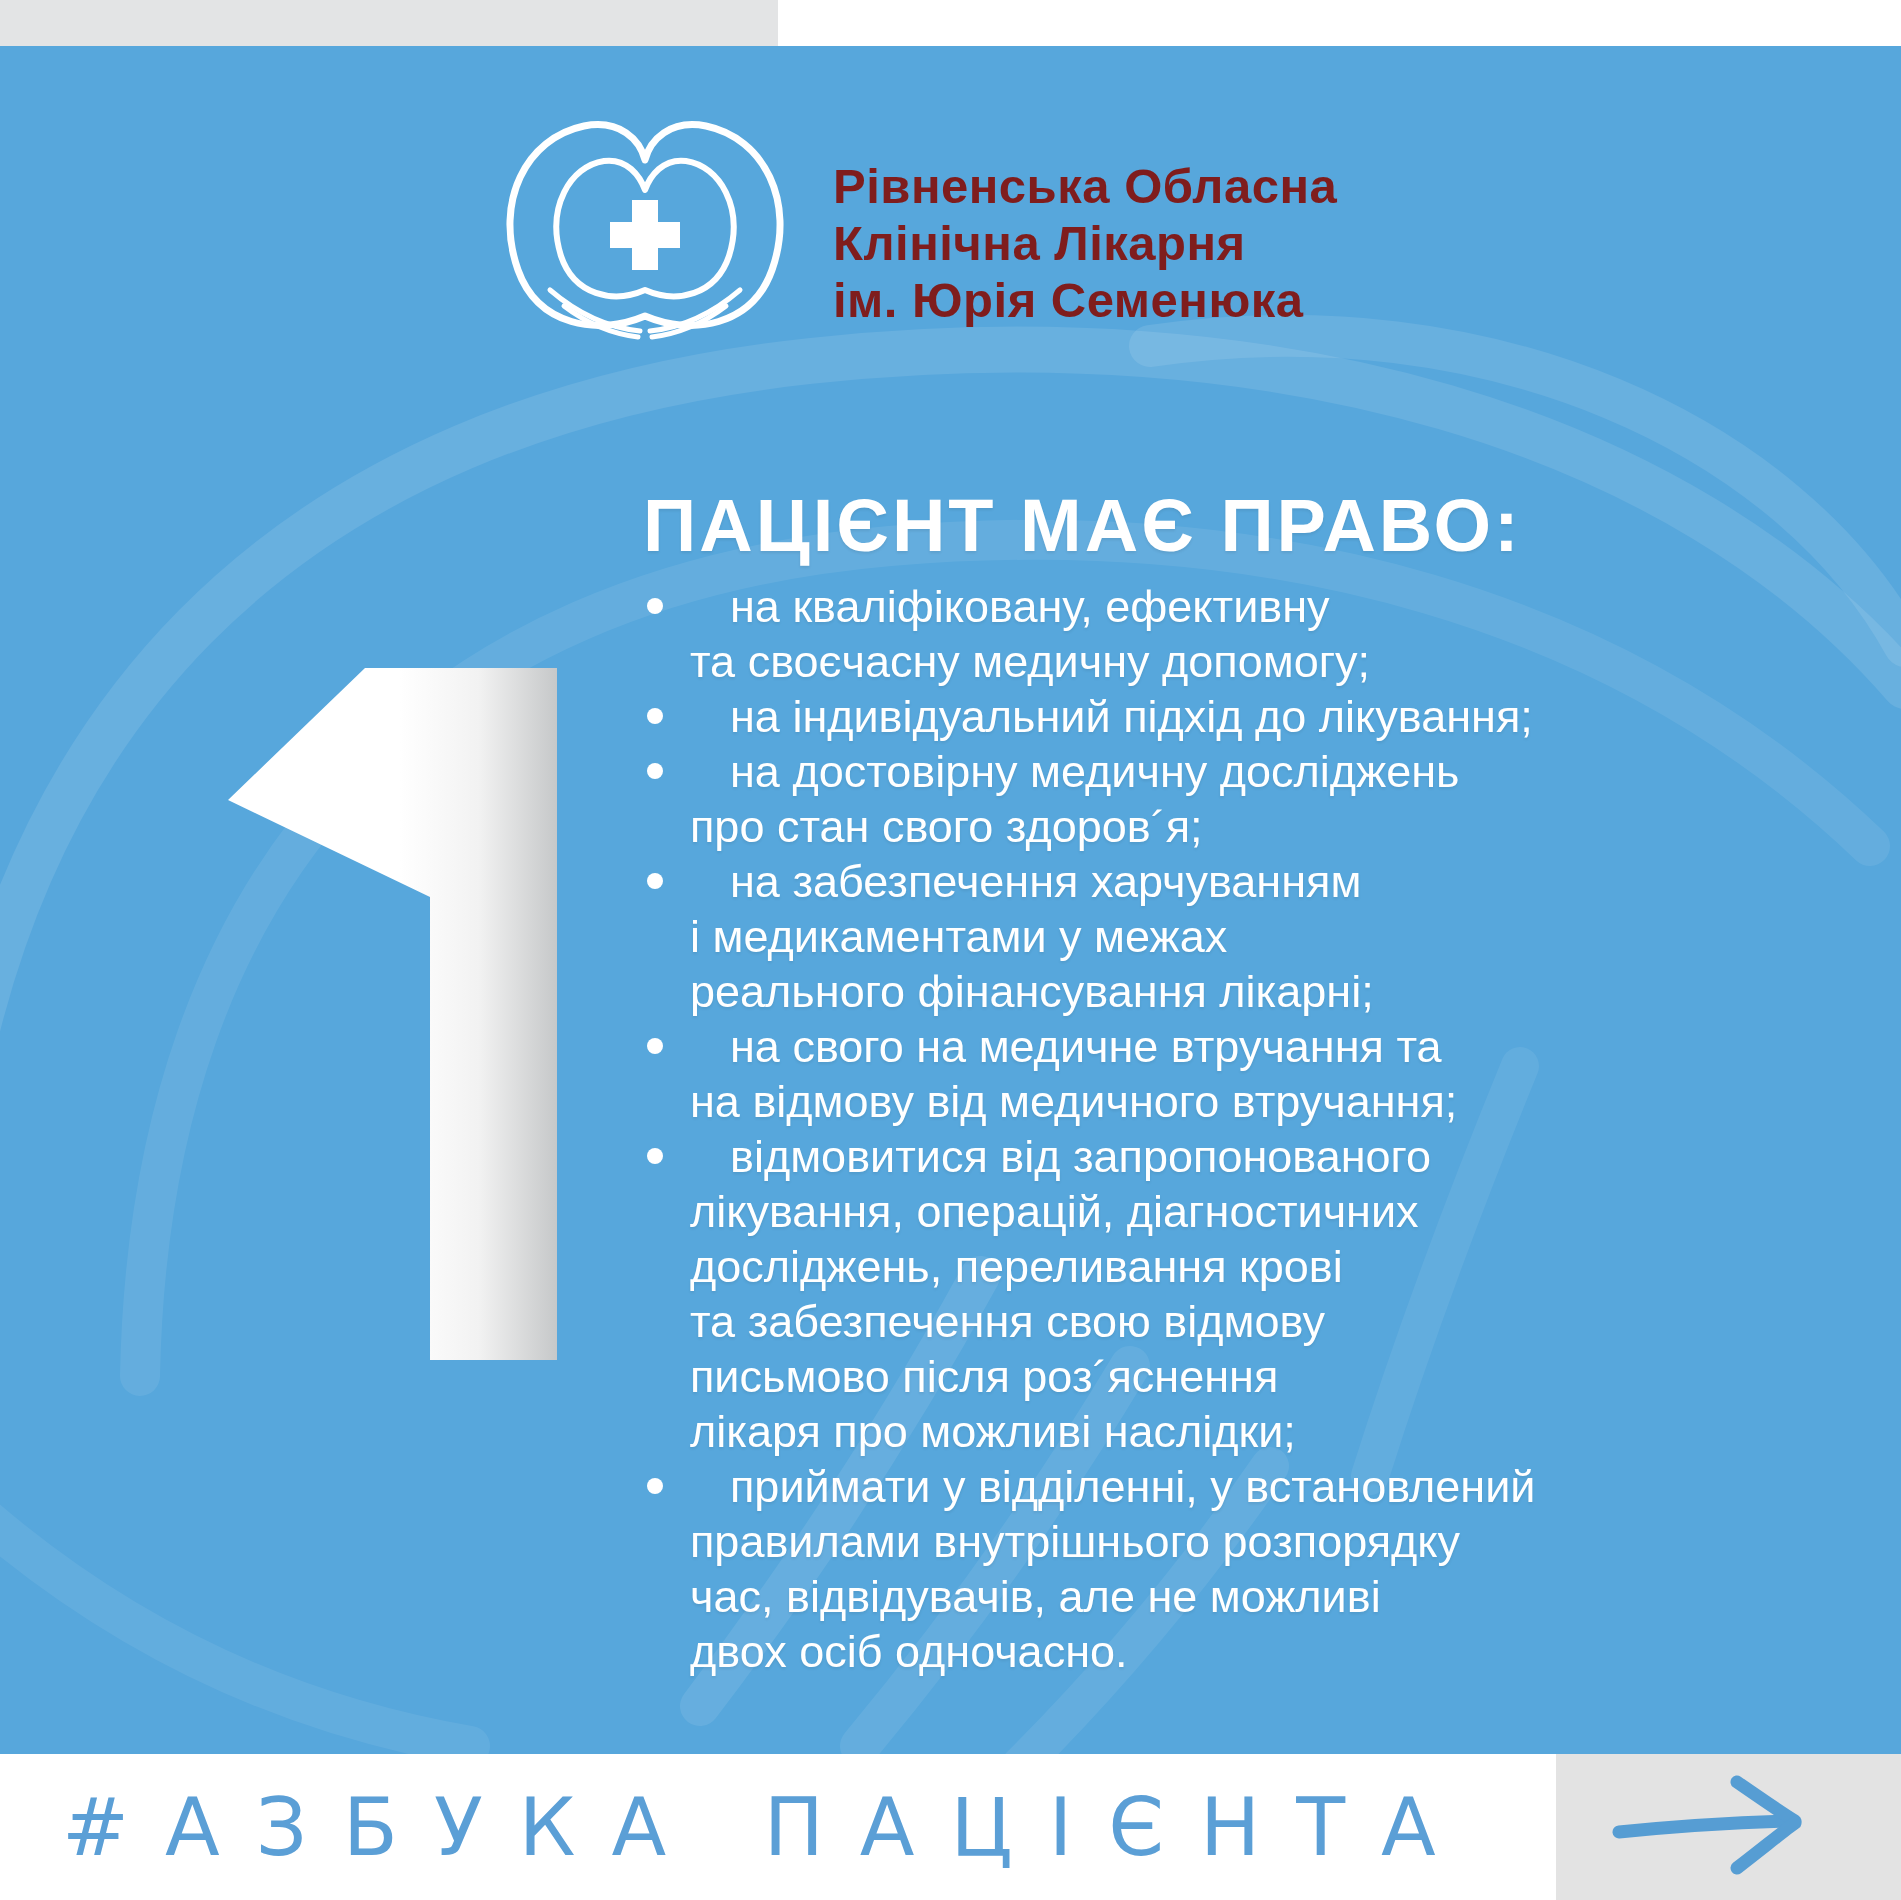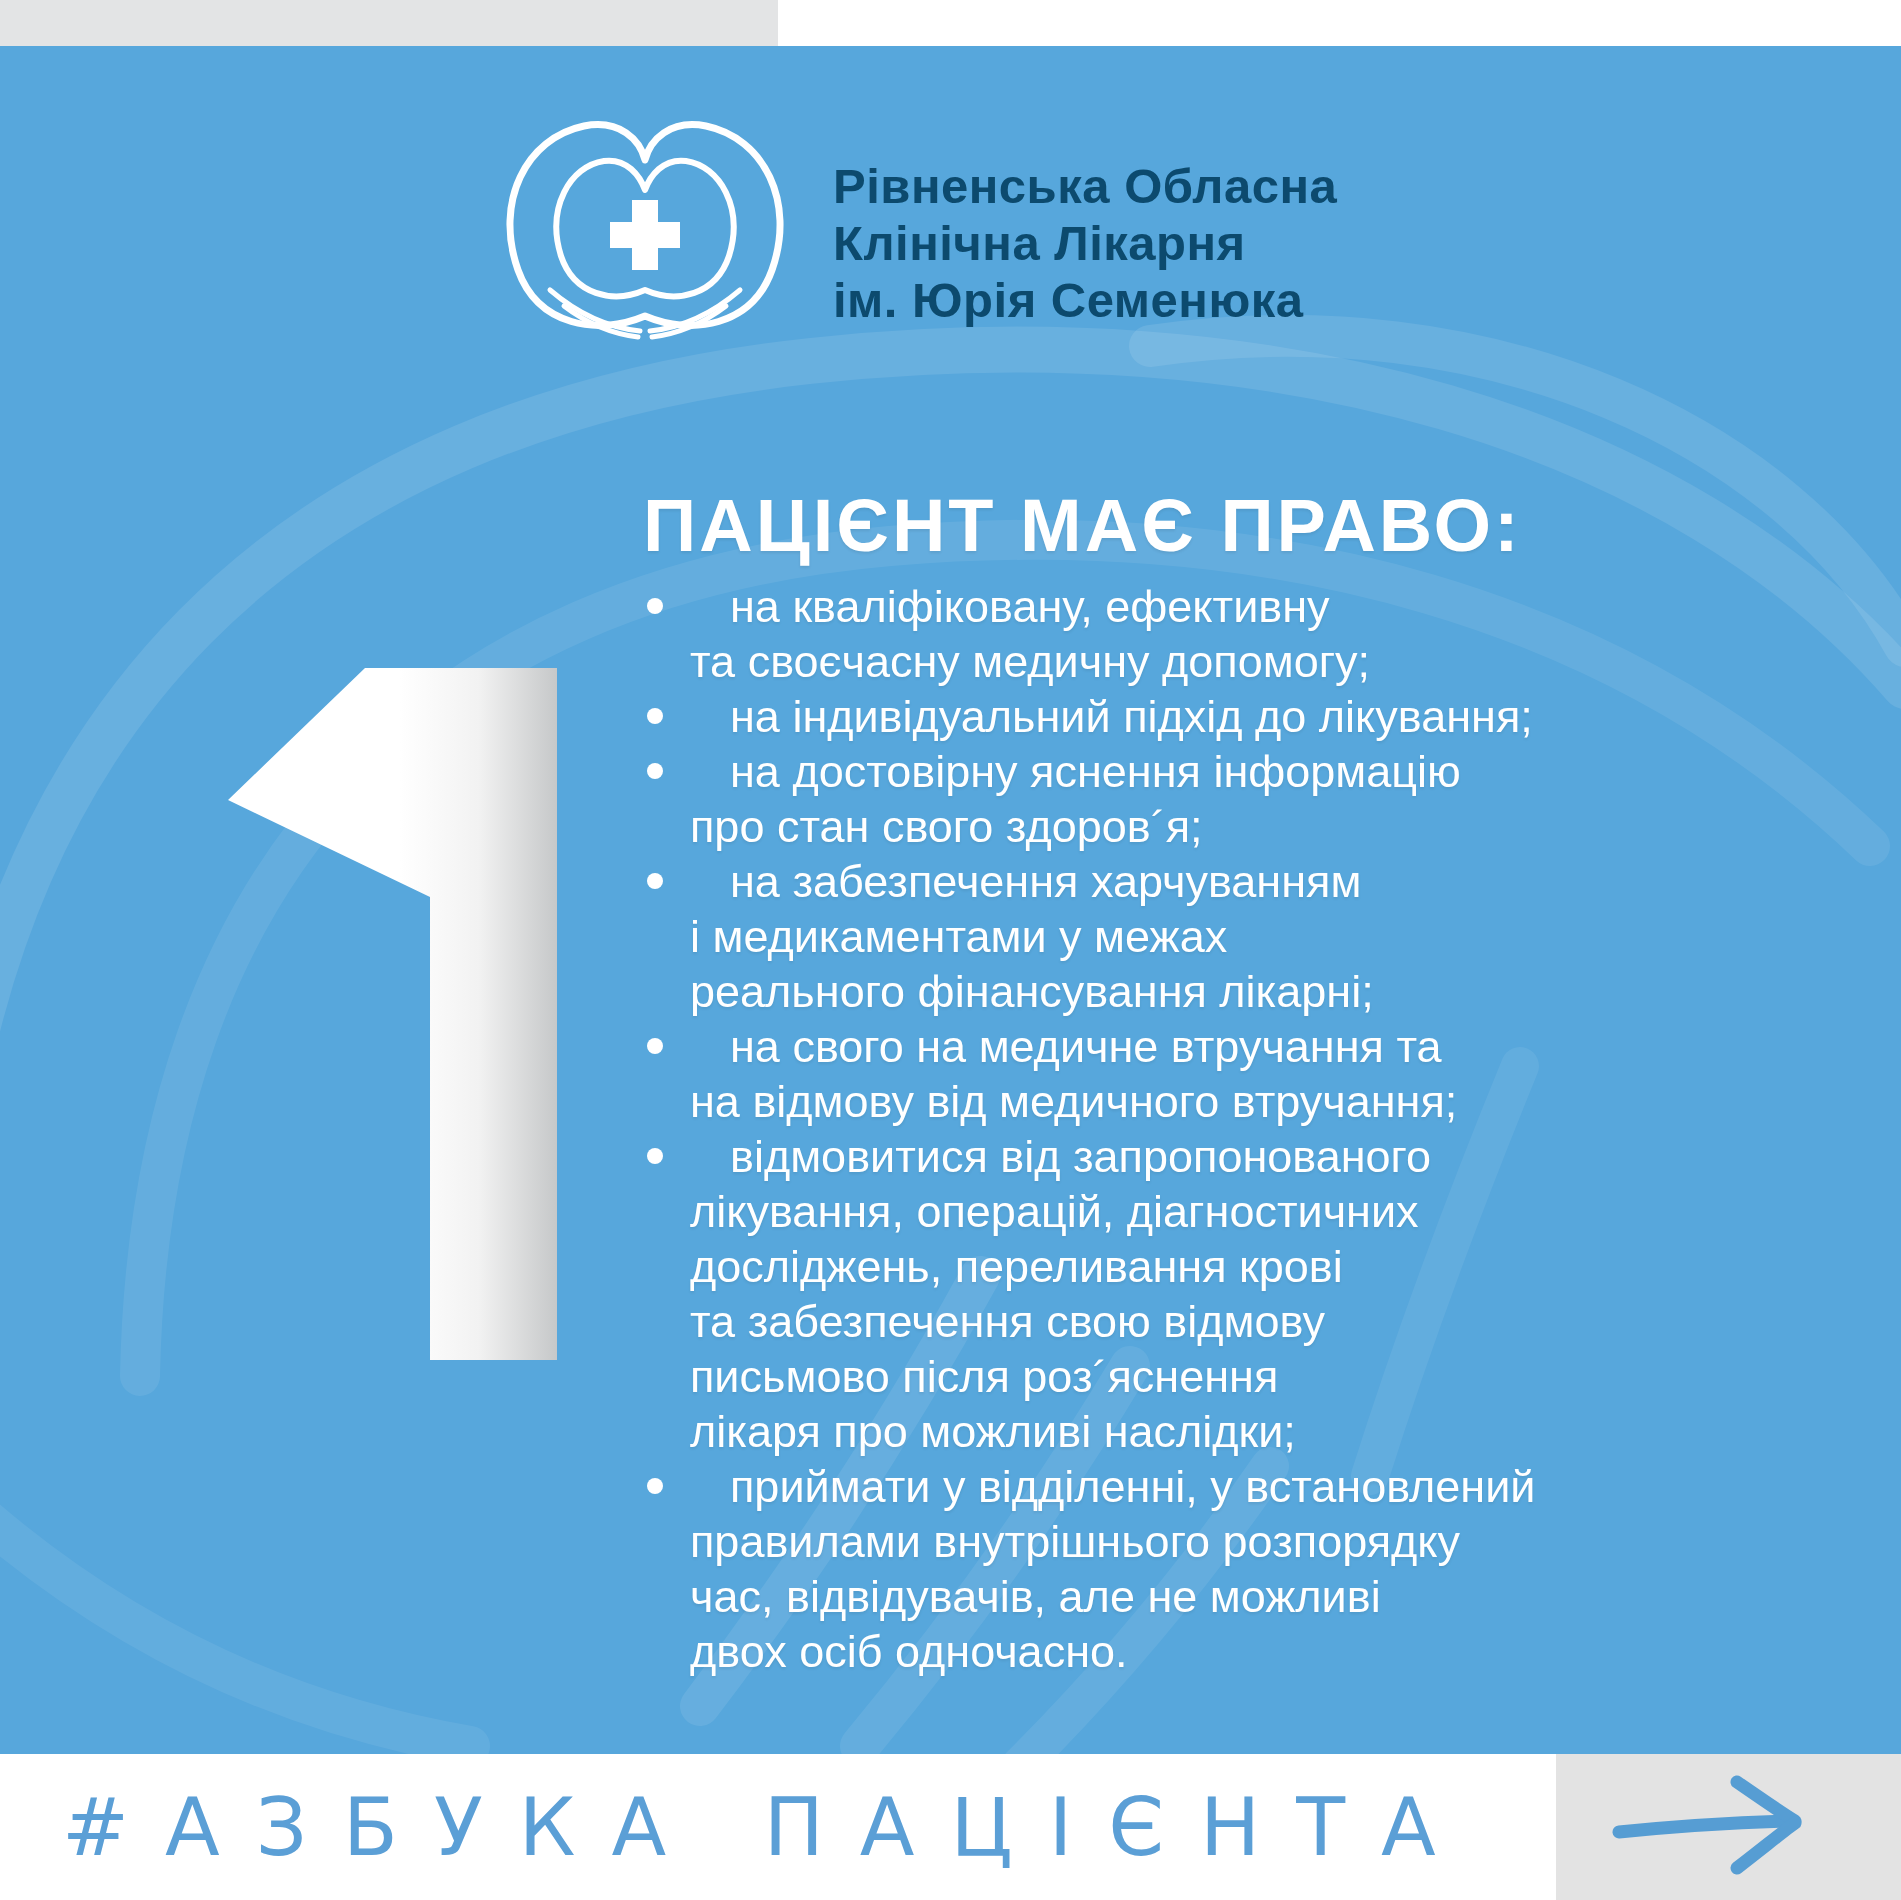--- a/index.html
+++ b/index.html
@@ -13,21 +13,21 @@
   
   .card{
     position:absolute;top:46px;left:0;width:1901px;height:1708px;
     background:#57a7dc;overflow:hidden;
   }
   .watermark{position:absolute;top:0;left:0;width:1901px;height:1708px;pointer-events:none;}
   
   .logo{position:absolute;left:480px;top:58px;width:330px;height:240px;}
   .org-name{
     position:absolute;left:833px;top:112px;width:760px;
-    color:#0c4a6e;font-weight:bold;font-size:49px;line-height:57px;
+    color:#7f1d1d;font-weight:bold;font-size:49px;line-height:57px;
     white-space:pre-line;letter-spacing:0.5px;
   }
   
   .big-number{position:absolute;top:0;left:0;width:1901px;height:1708px;pointer-events:none;}
   
   .rights-title{
     position:absolute;left:643px;top:440px;
     color:#ffffff;font-weight:bold;font-size:74px;line-height:80px;letter-spacing:3px;
     text-shadow:0 2px 3px rgba(0,0,0,0.08);
     text-align:center;
@@ -110,21 +110,21 @@
         <span class="bullet-dot"></span>
         <span class="bullet-text">на кваліфіковану, ефективну
 та своєчасну медичну допомогу;</span>
       </div>
       <div class="bullet-item">
         <span class="bullet-dot"></span>
         <span class="bullet-text">на індивідуальний підхід до лікування;</span>
       </div>
       <div class="bullet-item">
         <span class="bullet-dot"></span>
-        <span class="bullet-text">на достовірну яснення інформацію
+        <span class="bullet-text">на достовірну медичну досліджень
 про стан свого здоров´я;</span>
       </div>
       <div class="bullet-item">
         <span class="bullet-dot"></span>
         <span class="bullet-text">на забезпечення харчуванням
 і медикаментами у межах
 реального фінансування лікарні;</span>
       </div>
       <div class="bullet-item">
         <span class="bullet-dot"></span>

